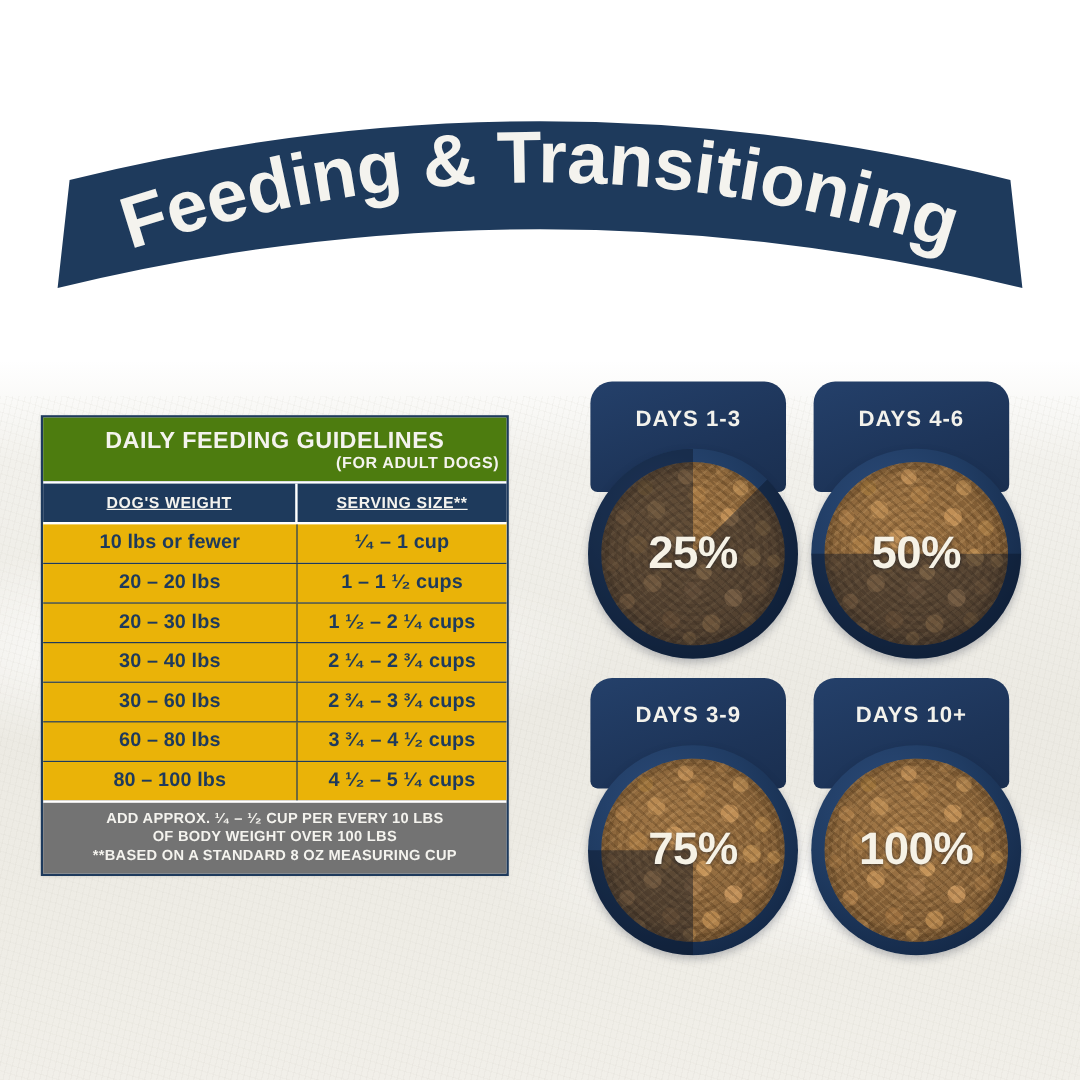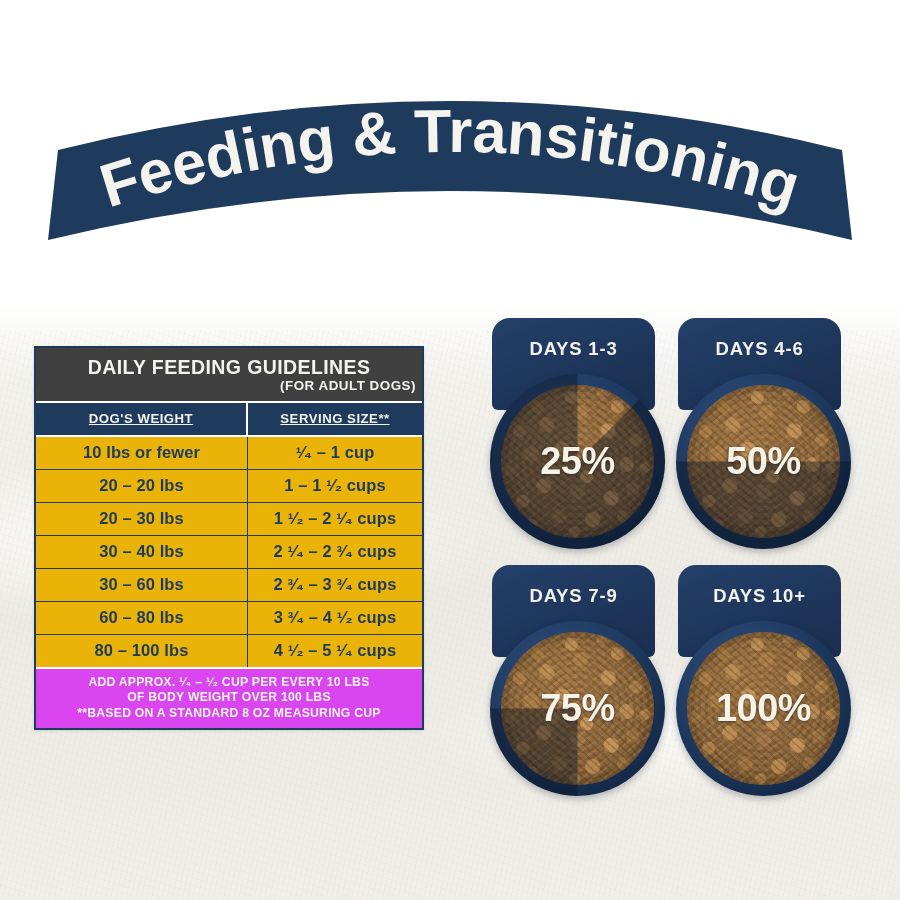--- a/index.html
+++ b/index.html
@@ -39,21 +39,21 @@
   
   .table {
     position: absolute;
     left: 34px; top: 346px;
     width: 390px;
     background: #fdfdfb;
     border: 2px solid #1e3a5c;
     box-shadow: 0 1px 3px rgba(0,0,0,.12);
   }
   .tbl-head {
-    background: #404040;
+    background: #4d7c0f;
     color: #f4f3ee;
     text-align: center;
     padding: 9px 6px 8px;
   }
   .tbl-title {
     font-size: 19.5px; font-weight: 700; letter-spacing: .4px; line-height: 1.05;
   }
   .tbl-sub {
     font-size: 13.4px; font-weight: 600; letter-spacing: .5px; margin-top: 1px; text-align: right;
   }
@@ -84,21 +84,21 @@
     text-align: center;
     color: #1e3a5c;
     font-size: 16.5px;
     font-weight: 600;
     letter-spacing: .1px;
     white-space: nowrap;
   }
   .trow .col-a { border-right: 1.5px solid #1e3a5c; }
 
   .tbl-foot {
-    background: #d946ef;
+    background: #737373;
     color: #f4f3ee;
     text-align: center;
     padding: 6px 6px 7px;
     border-top: 2px solid #ffffff;
   }
   .tbl-foot div {
     font-size: 12.2px; font-weight: 700; letter-spacing: .25px; line-height: 1.22;
   }
   .foot-note { margin-top: 1px; }
 
@@ -298,21 +298,21 @@
         <div class="kibble">
           <div class="kib-speckle"></div>
         </div>
         <div class="shade q50"></div>
       </div>
       <div class="pct">50%</div>
     </div>
 
     <div class="card c2">
       <div class="card-plaque"></div>
-      <div class="card-label">DAYS 7-9</div>
+      <div class="card-label">DAYS 3-9</div>
       <div class="bowl">
         <div class="kibble">
           <div class="kib-speckle"></div>
         </div>
         <div class="shade q25"></div>
       </div>
       <div class="pct">75%</div>
     </div>
 
     <div class="card c3">

